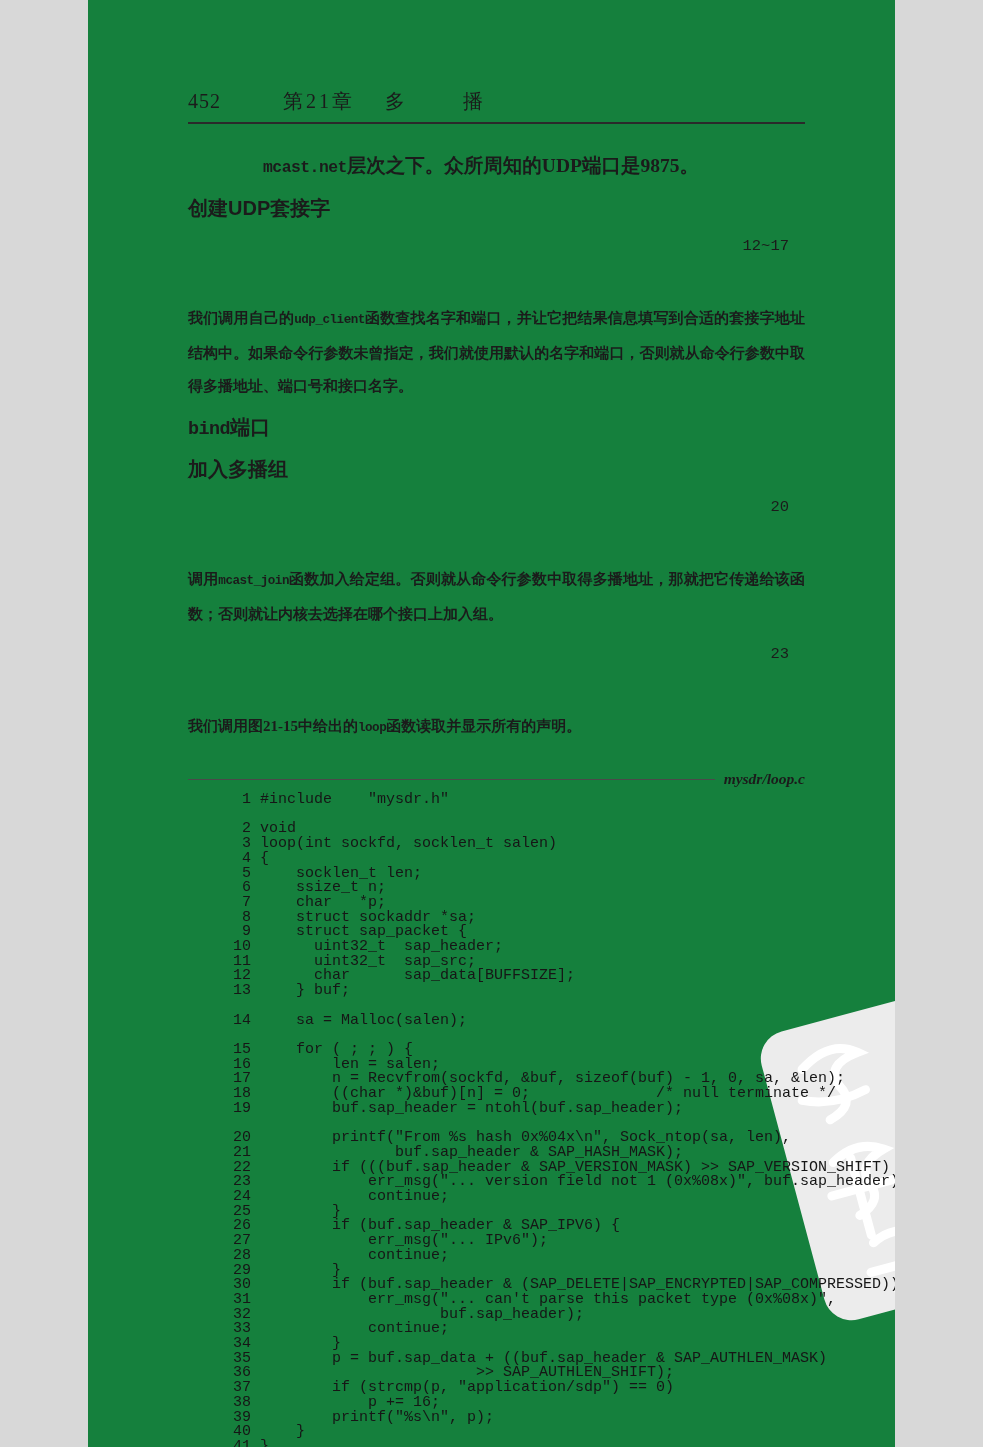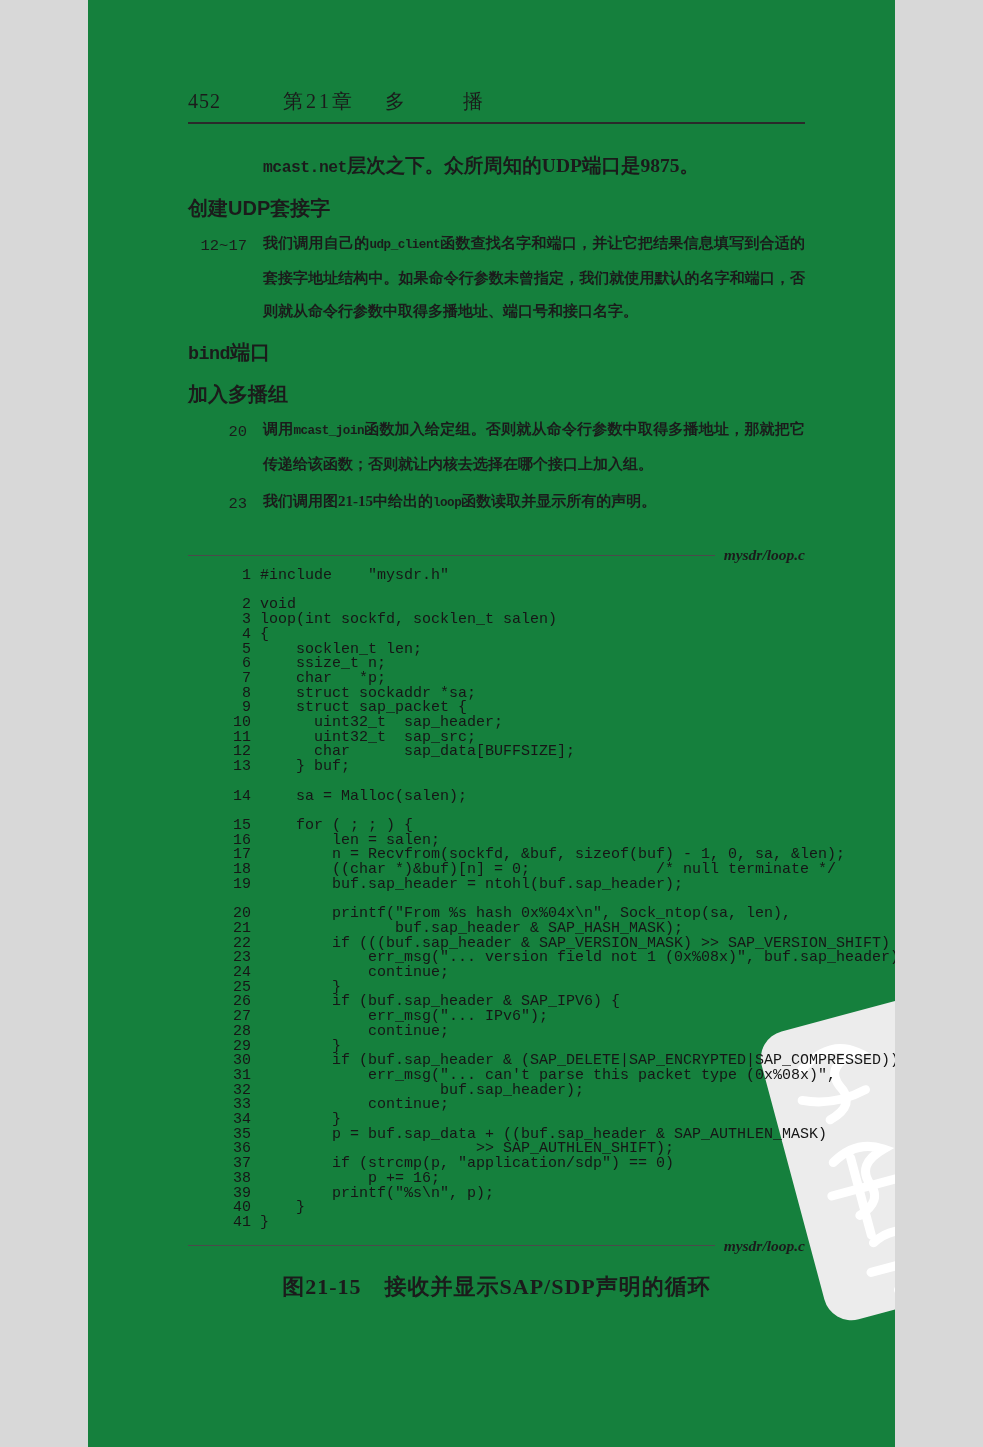--- a/index.html
+++ b/index.html
@@ -31,21 +31,21 @@
     margin:25px 0 0 75px;
     font-size:19.5px; line-height:33px;
   }
   p { margin:0;font-weight:bold; }
   .sec {
     margin:9px 0 0 0;
     font-family:"Liberation Sans", sans-serif;
     font-weight:bold;
     font-size:20px; line-height:30px;
   }
-  .note { display:flex; margin-top:4px; }
+  .note { display:flex; margin-top:4px;flex-direction:column; }
   .nnum {
     flex:0 0 75px;
     box-sizing:border-box;
     text-align:right;
     padding-right:16px;
     padding-top:3px;
     font-family:"Liberation Mono", monospace;
     font-size:15.5px; line-height:33px;
   }
   .ntext {

